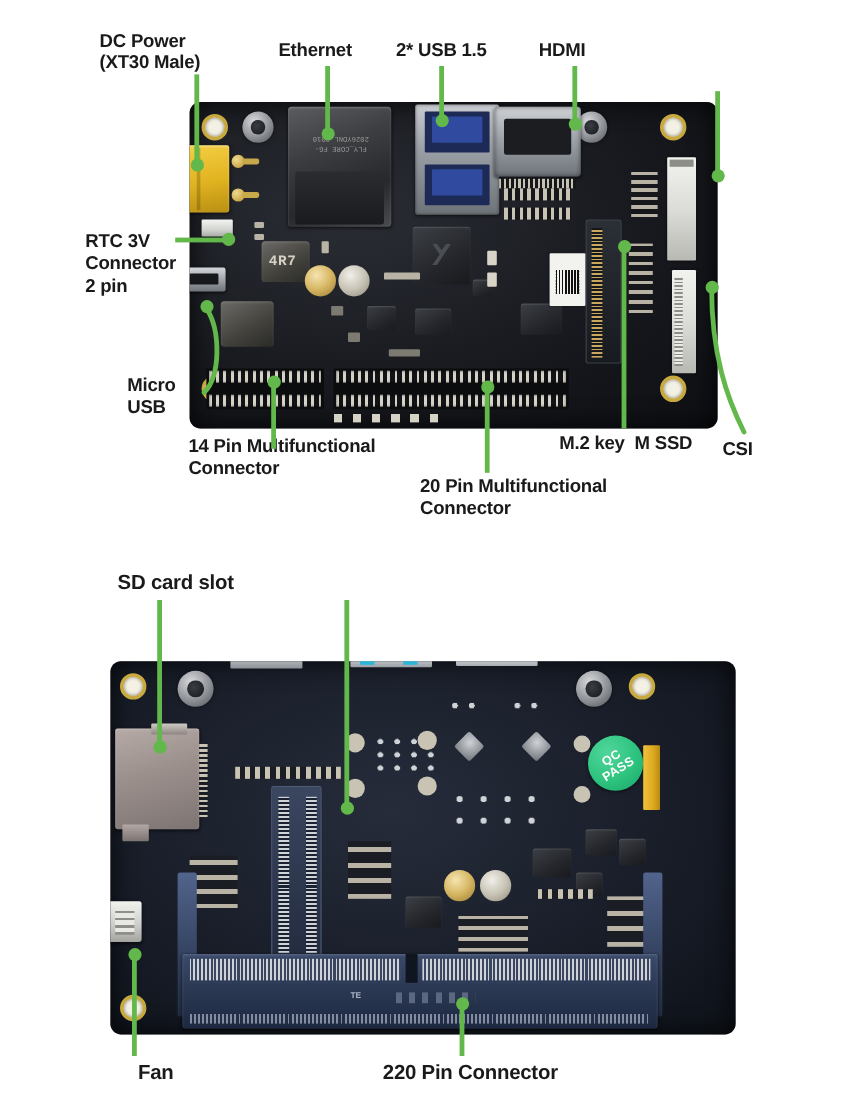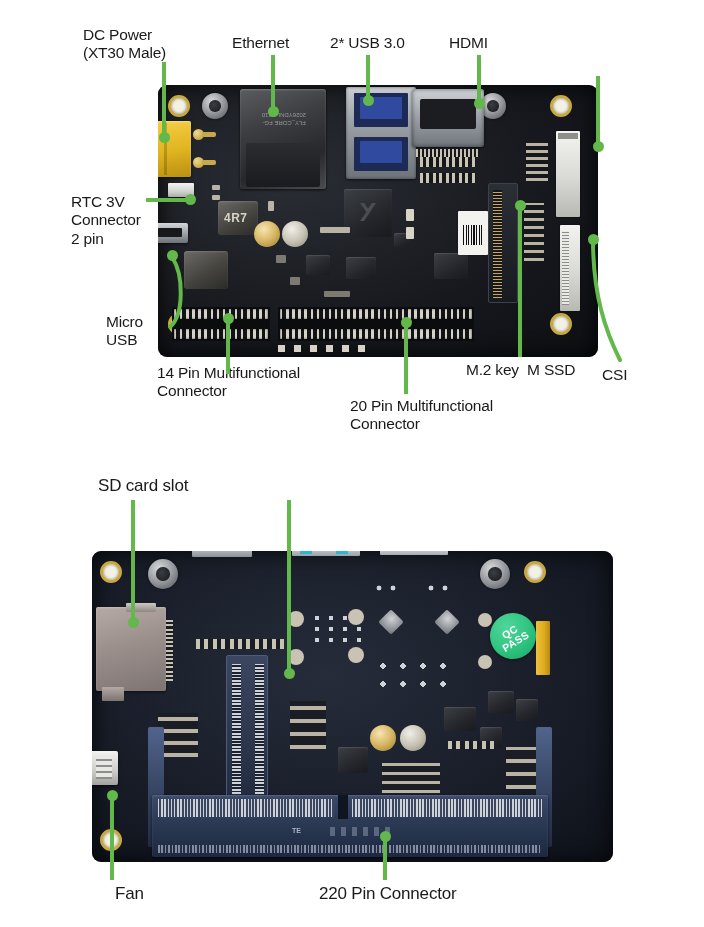--- a/index.html
+++ b/index.html
@@ -12,21 +12,21 @@
     width: 704px; height: 927px;
     font-family: "Liberation Sans", "DejaVu Sans", sans-serif;
     position: relative;
     overflow: hidden;
   }
   #stage { position: absolute; left:0; top:0; width: 704px; height: 927px; }
 
   
   .label {
     position: absolute;
-    font-weight: normal;
+    font-weight: bold;
     color: #1a1a1a;
     line-height: 1.18;
     letter-spacing: -0.2px;
     white-space: pre;
     font-stretch: condensed;
   }
   .label.sz-a { font-size: 15.5px; }
   .label.sz-b { font-size: 17px; margin-left: 16px; }
 
   
@@ -87,21 +87,21 @@
   }
   .chip {
     position: absolute; border-radius: 2px;
     background: linear-gradient(150deg, #3c3f45 0%, #24262b 60%, #181a1e 100%);
     box-shadow: inset 0 1px 1px rgba(255,255,255,.12);
   }
   .smd { position: absolute; background:#b9b3a6; border-radius:1px; }
   .smd.dk { background:#7d7a72; }
   .smd.lt { background:#d9d4c8; }
   .pad  { position: absolute; background:#c9c3b4; border-radius:50%; }
-  .silk { position:absolute; color:#c9c9c9; font-size:4.2px; font-family:Liberation Sans, sans-serif; }
+  .silk { position:absolute; color:#c9c9c9; font-size:4.2px; font-family:Liberation Mono, monospace; }
 
   .usb3 {
     position:absolute; border-radius:2px;
     background: linear-gradient(180deg,#c9ccd1 0%,#9ba0a7 40%,#6e7379 100%);
     box-shadow: inset 0 0 3px rgba(0,0,0,.5), 0 1px 3px rgba(0,0,0,.6);
   }
   .usb3 .tongue { position:absolute; background:#2b3f7d; }
 
   .hdmi {
     position:absolute; border-radius:3px;
@@ -406,21 +406,21 @@
 
   <div class="label sz-a" style="left:83px; top:26px;">DC Power
 (XT30 Male)</div>
   <div class="leader v" style="left:162px; top:62px; height:74px;"></div>
   <div class="dot" style="left:158.5px; top:132px;"></div>
 
   <div class="label sz-a" style="left:232px; top:34px;">Ethernet</div>
   <div class="leader v" style="left:271px; top:55px; height:56px;"></div>
   <div class="dot" style="left:267.5px; top:106px;"></div>
 
-  <div class="label sz-a" style="left:330px; top:34px;">2* USB 3.0</div>
+  <div class="label sz-a" style="left:330px; top:34px;">2* USB 1.5</div>
   <div class="leader v" style="left:366px; top:55px; height:45px;"></div>
   <div class="dot" style="left:362.5px; top:95px;"></div>
 
   <div class="label sz-a" style="left:449px; top:34px;">HDMI</div>
   <div class="leader v" style="left:477px; top:55px; height:48px;"></div>
   <div class="dot" style="left:473.5px; top:98px;"></div>
 
   <div class="leader v" style="left:596px; top:76px; height:70px;"></div>
   <div class="dot" style="left:592.5px; top:141px;"></div>
 

